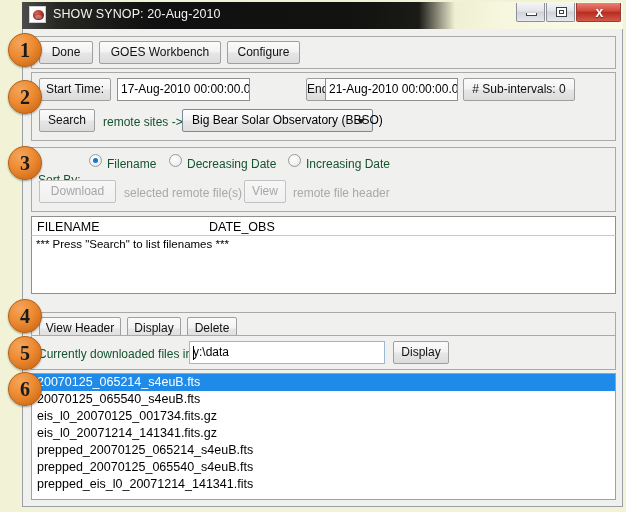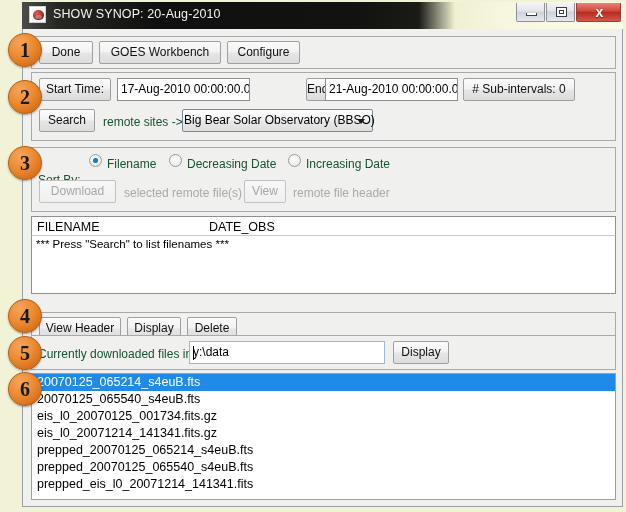--- a/index.html
+++ b/index.html
@@ -219,21 +219,21 @@
   
   .combo {
     position: absolute;
     box-sizing: border-box;
     height: 23px;
     background: linear-gradient(to bottom, #fdfdfd 0%, #f3f3f3 48%, #e8e8e8 52%, #dedede 100%);
     border: 1px solid #7b8a99;
     border-radius: 2px;
     font-size: 12px;
     line-height: 21px;
-    padding-left: 1px;
+    padding-left: 9px;
     white-space: nowrap;
     color: #000;
   }
   .combo .arrow {
     position: absolute;
     right: 7px;
     top: 9px;
     width: 0; height: 0;
     border-left: 4px solid transparent;
     border-right: 4px solid transparent;

